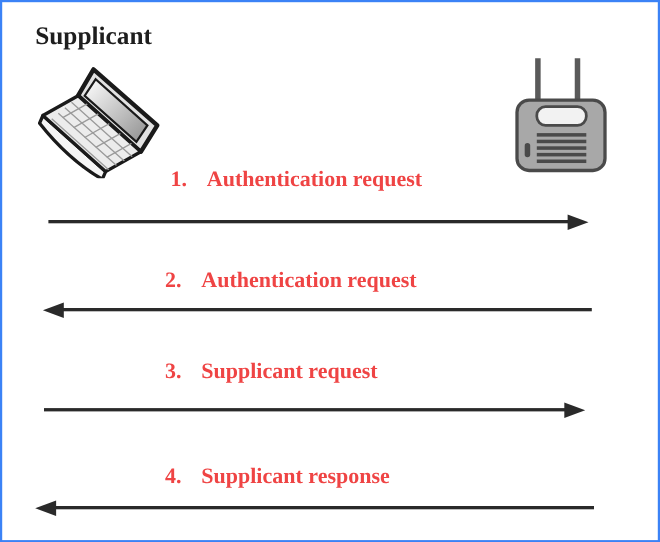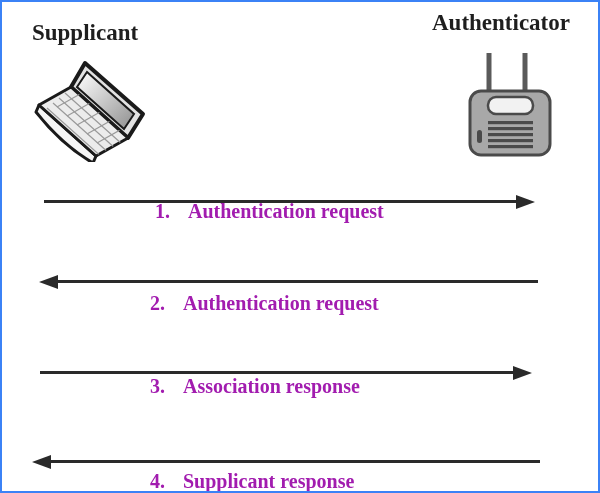--- a/index.html
+++ b/index.html
@@ -15,21 +15,21 @@
   }
   #supplicant-label { left:30px; top:18px; }
   #authenticator-label { left:430px; top:8px; }
 
   .device { position:absolute; }
   #laptop { left:25px; top:55px; }
   #accesspoint { left:453px; top:47px; }
 
   .msg-label {
     position:absolute; font-size:20px; font-weight:600;
-    color:#a21caf; white-space:nowrap;margin-top:48px;
+    color:#ef4444; white-space:nowrap;
   }
   .msg-label .num { display:inline-block; min-width:33px; }
   #m1-label { left:153px; top:150px; }
   #m2-label { left:148px; top:242px; }
   #m3-label { left:148px; top:325px; }
   #m4-label { left:148px; top:420px; }
 
   .arrow { position:absolute; height:16px; }
   .arrow .line { position:absolute; top:6px; height:3px; background:#2a2a2a; }
   .arrow .head { position:absolute; width:0; height:0; top:1px;
@@ -44,21 +44,20 @@
   #arrow-3 { left:38px; top:363px; width:492px; }
   #arrow-4 { left:30px; top:452px; width:508px; }
 </style>
 </head>
 <body>
 
 <div class="canvas">
 
   <div class="actor-label" id="supplicant-label">Supplicant</div>
 
-  <div class="actor-label" id="authenticator-label">Authenticator</div>
 
   <div class="device" id="laptop">
     <svg width="120" height="105" viewBox="0 0 120 105" aria-hidden="true">
       <defs>
         <linearGradient id="scr" x1="0" y1="0" x2="1" y2="1">
           <stop offset="0" stop-color="#ffffff"></stop>
           <stop offset="1" stop-color="#8f8f8f"></stop>
         </linearGradient>
         <clipPath id="baseclip">
           <path d="M44 30 L101 81 L69 99 L12 48 Z"></path>
@@ -112,21 +111,21 @@
 
   <div class="msg-label" id="m2-label">
     <span class="num">2.</span><span>Authentication request</span>
   </div>
   <div class="arrow left" id="arrow-2">
     <div class="line"></div>
     <div class="head"></div>
   </div>
 
   <div class="msg-label" id="m3-label">
-    <span class="num">3.</span><span>Association response</span>
+    <span class="num">3.</span><span>Supplicant request</span>
   </div>
   <div class="arrow right" id="arrow-3">
     <div class="line"></div>
     <div class="head"></div>
   </div>
 
   <div class="msg-label" id="m4-label">
     <span class="num">4.</span><span>Supplicant response</span>
   </div>
   <div class="arrow left" id="arrow-4">

